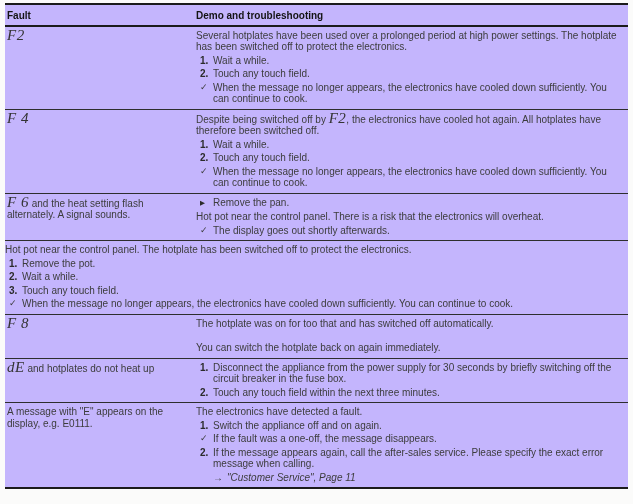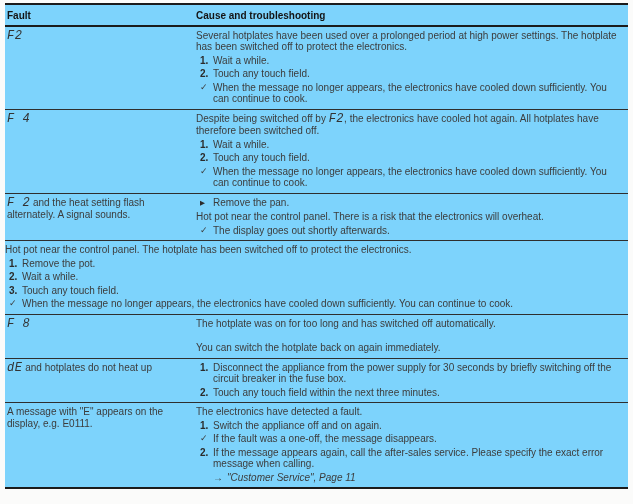--- a/index.html
+++ b/index.html
@@ -11,21 +11,21 @@
     background: #fbfbfa;
     font-family: "Liberation Sans", sans-serif;
     font-size: 10px;
     line-height: 11.5px;
     color: #3c3c3c;
   }
   .fault-table {
     margin: 3px 5px 0 5px;
     border-top: 2px solid #1b1b1b;
     border-bottom: 2px solid #1b1b1b;
-    background: #7dd3fc;
+    background: #c4b5fd;
   }
   .t-header {
     display: flex;
     font-weight: bold;
     color: #141414;
     border-bottom: 2px solid #1b1b1b;
     padding: 4px 0 3px 0;
   }
   .t-row {
     display: flex;
@@ -38,24 +38,24 @@
     flex: none;
     box-sizing: border-box;
     padding: 1px 8px 0 2px;
   }
   .col-cause {
     flex: 1;
     box-sizing: border-box;
     padding: 1px 4px 0 0;
   }
   .seg {
-    font-family: Liberation Mono, monospace;
+    font-family: Liberation Serif, serif;
     font-style: italic;
     letter-spacing: 0.5px;
-    font-size: 12px;
+    font-size: 15px;
     color: #333333;
   }
   .item { display: flex; margin-top: 2px; }
   .item.para { margin-top: 3px; }
   .item.para.tight { margin-top: 13px; }
   .item:first-child { margin-top: 0; }
   .mk {
     flex: none;
     width: 17px;
     box-sizing: border-box;
@@ -67,21 +67,21 @@
   .item .txt { flex: 1; }
   .item.arrow { margin-left: 17px; font-style: italic; }
   .item.arrow .mk-arrow { flex: none; padding-right: 4px; font-style: normal; }
 </style>
 </head>
 <body>
 
 <div class="fault-table">
   <div class="t-header">
     <div class="col-fault">Fault</div>
-    <div class="col-cause">Cause and troubleshooting</div>
+    <div class="col-cause">Demo and troubleshooting</div>
   </div>
   <div id="rows">
       <div class="t-row">
         <div class="col-fault"><span class="seg">F2</span></div>
         <div class="col-cause">
           <div class="item para">
             <span class="txt"><span>Several hotplates have been used over a prolonged period at high power settings. The hotplate has been switched off to protect the electronics.</span></span>
           </div>
           <div class="item num">
             <span class="mk num">1.</span>
@@ -111,21 +111,21 @@
             <span class="mk num">2.</span>
             <span class="txt"><span>Touch any touch field.</span></span>
           </div>
           <div class="item check">
             <span class="mk check">✓</span>
             <span class="txt"><span>When the message no longer appears, the electronics have cooled down sufficiently. You can continue to cook.</span></span>
           </div>
         </div>
       </div>
       <div class="t-row">
-        <div class="col-fault"><span class="seg">F 2</span><span> and the heat setting flash alternately. A signal sounds.</span></div>
+        <div class="col-fault"><span class="seg">F 6</span><span> and the heat setting flash alternately. A signal sounds.</span></div>
         <div class="col-cause">
           <div class="item action">
             <span class="mk action">▶</span>
             <span class="txt"><span>Remove the pan.</span></span>
           </div>
           <div class="item para">
             <span class="txt"><span>Hot pot near the control panel. There is a risk that the electronics will overheat.</span></span>
           </div>
           <div class="item check">
             <span class="mk check">✓</span>
@@ -153,21 +153,21 @@
           <div class="item check">
             <span class="mk check">✓</span>
             <span class="txt"><span>When the message no longer appears, the electronics have cooled down sufficiently. You can continue to cook.</span></span>
           </div>
         </div>
       </div>
       <div class="t-row">
         <div class="col-fault"><span class="seg">F 8</span></div>
         <div class="col-cause">
           <div class="item para">
-            <span class="txt"><span>The hotplate was on for too long and has switched off automatically.</span></span>
+            <span class="txt"><span>The hotplate was on for too that and has switched off automatically.</span></span>
           </div>
           <div class="item para tight">
             <span class="txt"><span>You can switch the hotplate back on again immediately.</span></span>
           </div>
         </div>
       </div>
       <div class="t-row">
         <div class="col-fault"><span class="seg">dE</span><span> and hotplates do not heat up</span></div>
         <div class="col-cause">
           <div class="item num">

